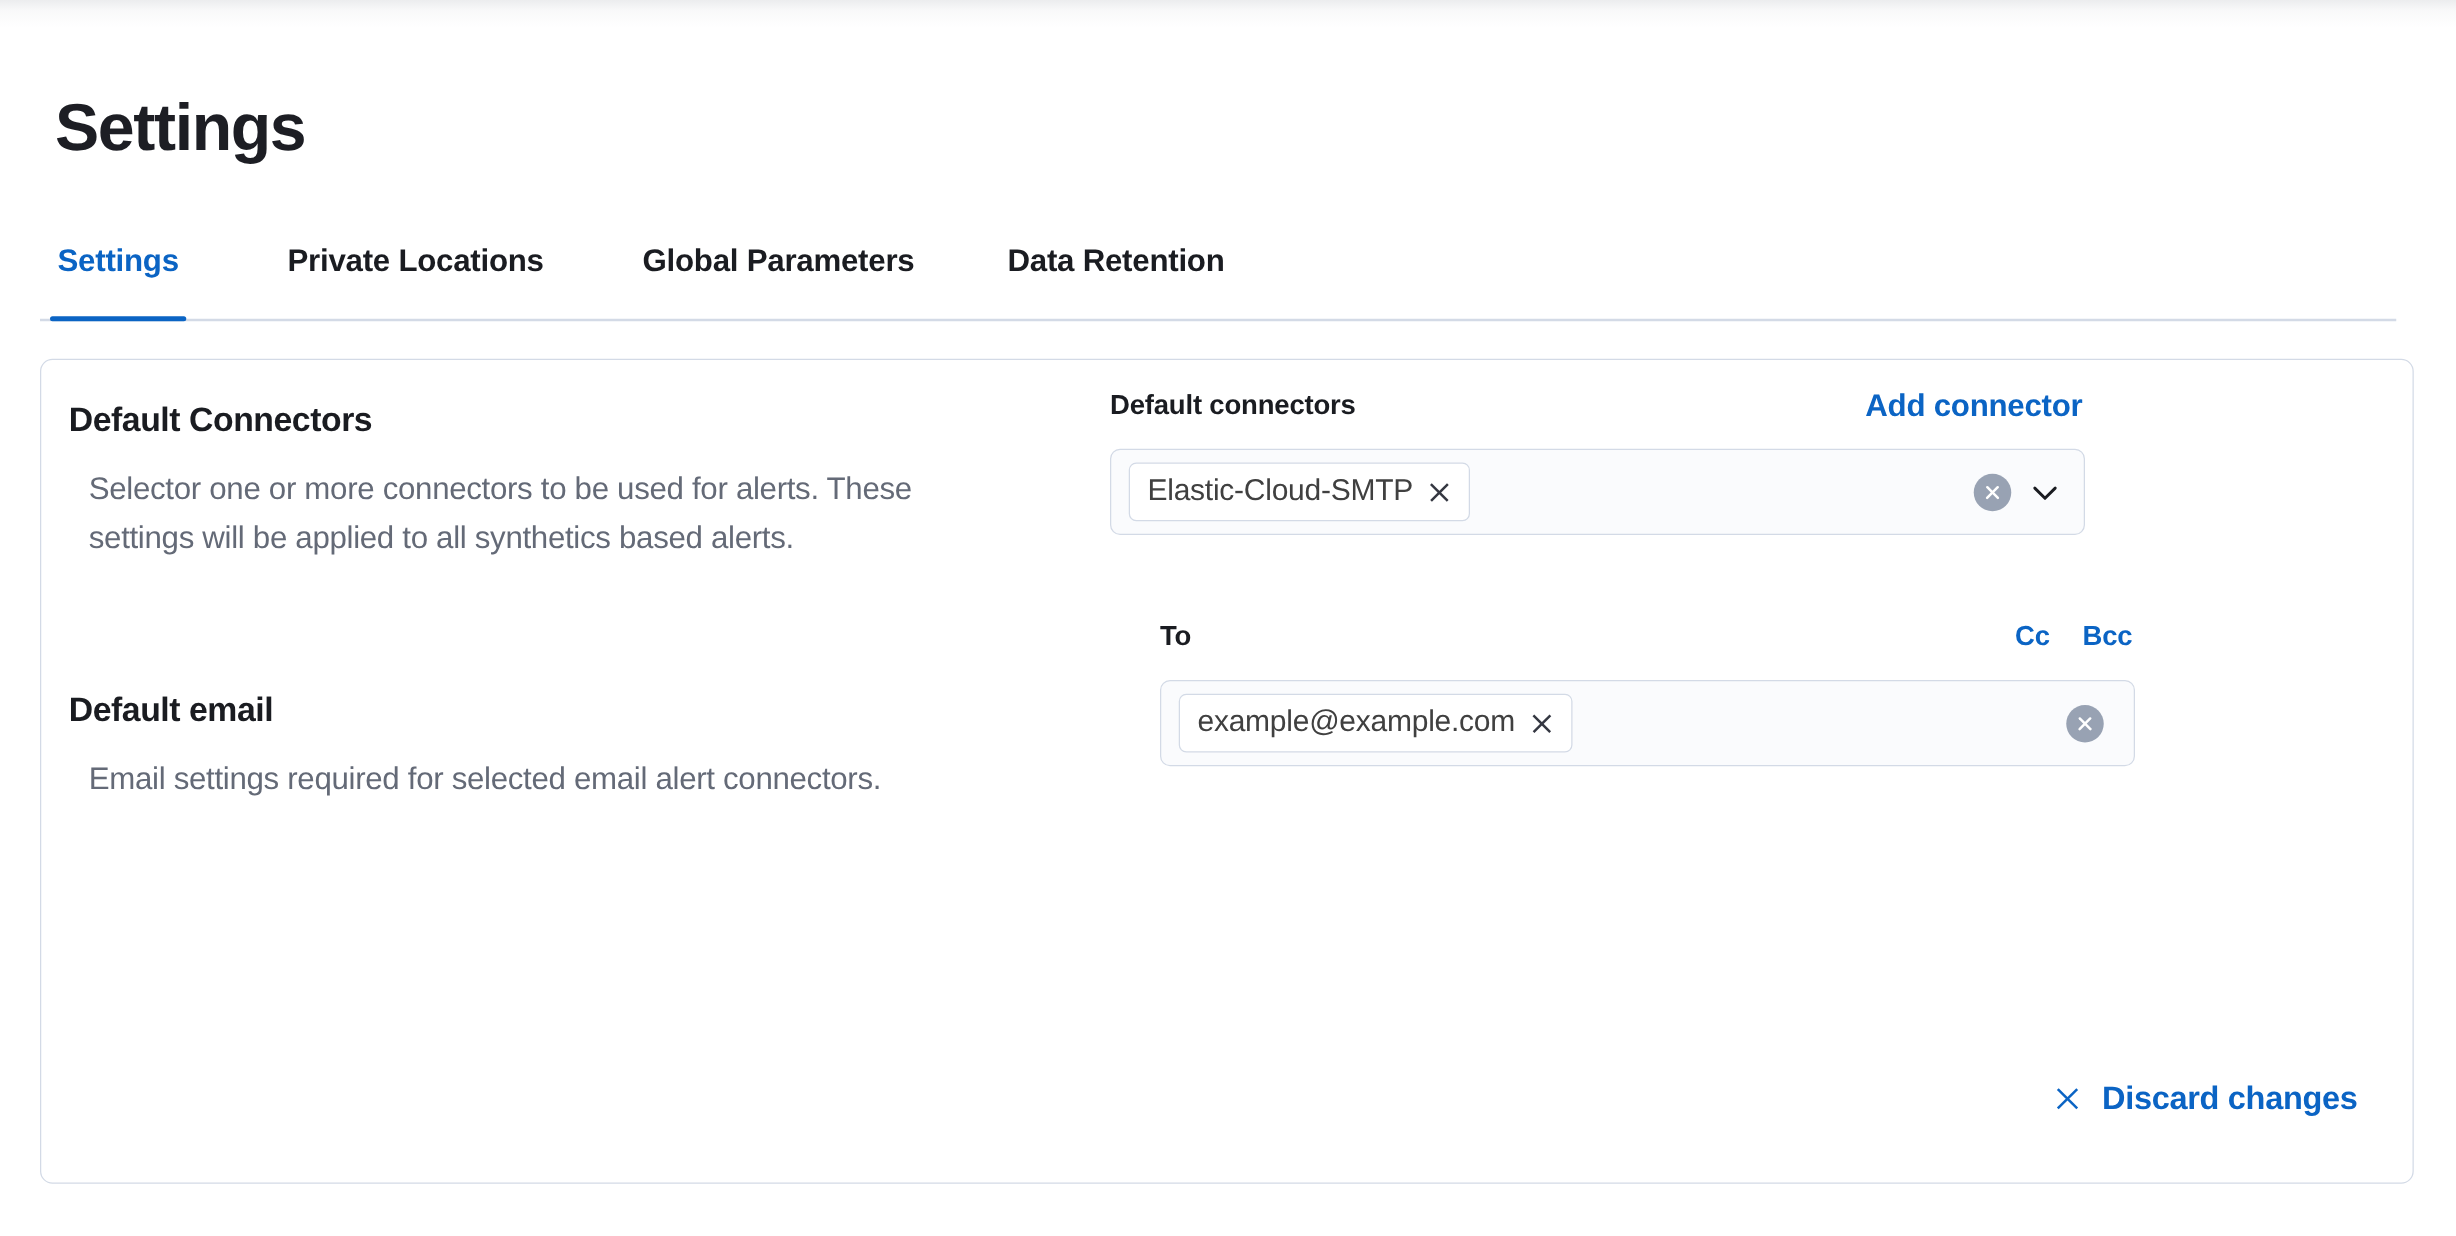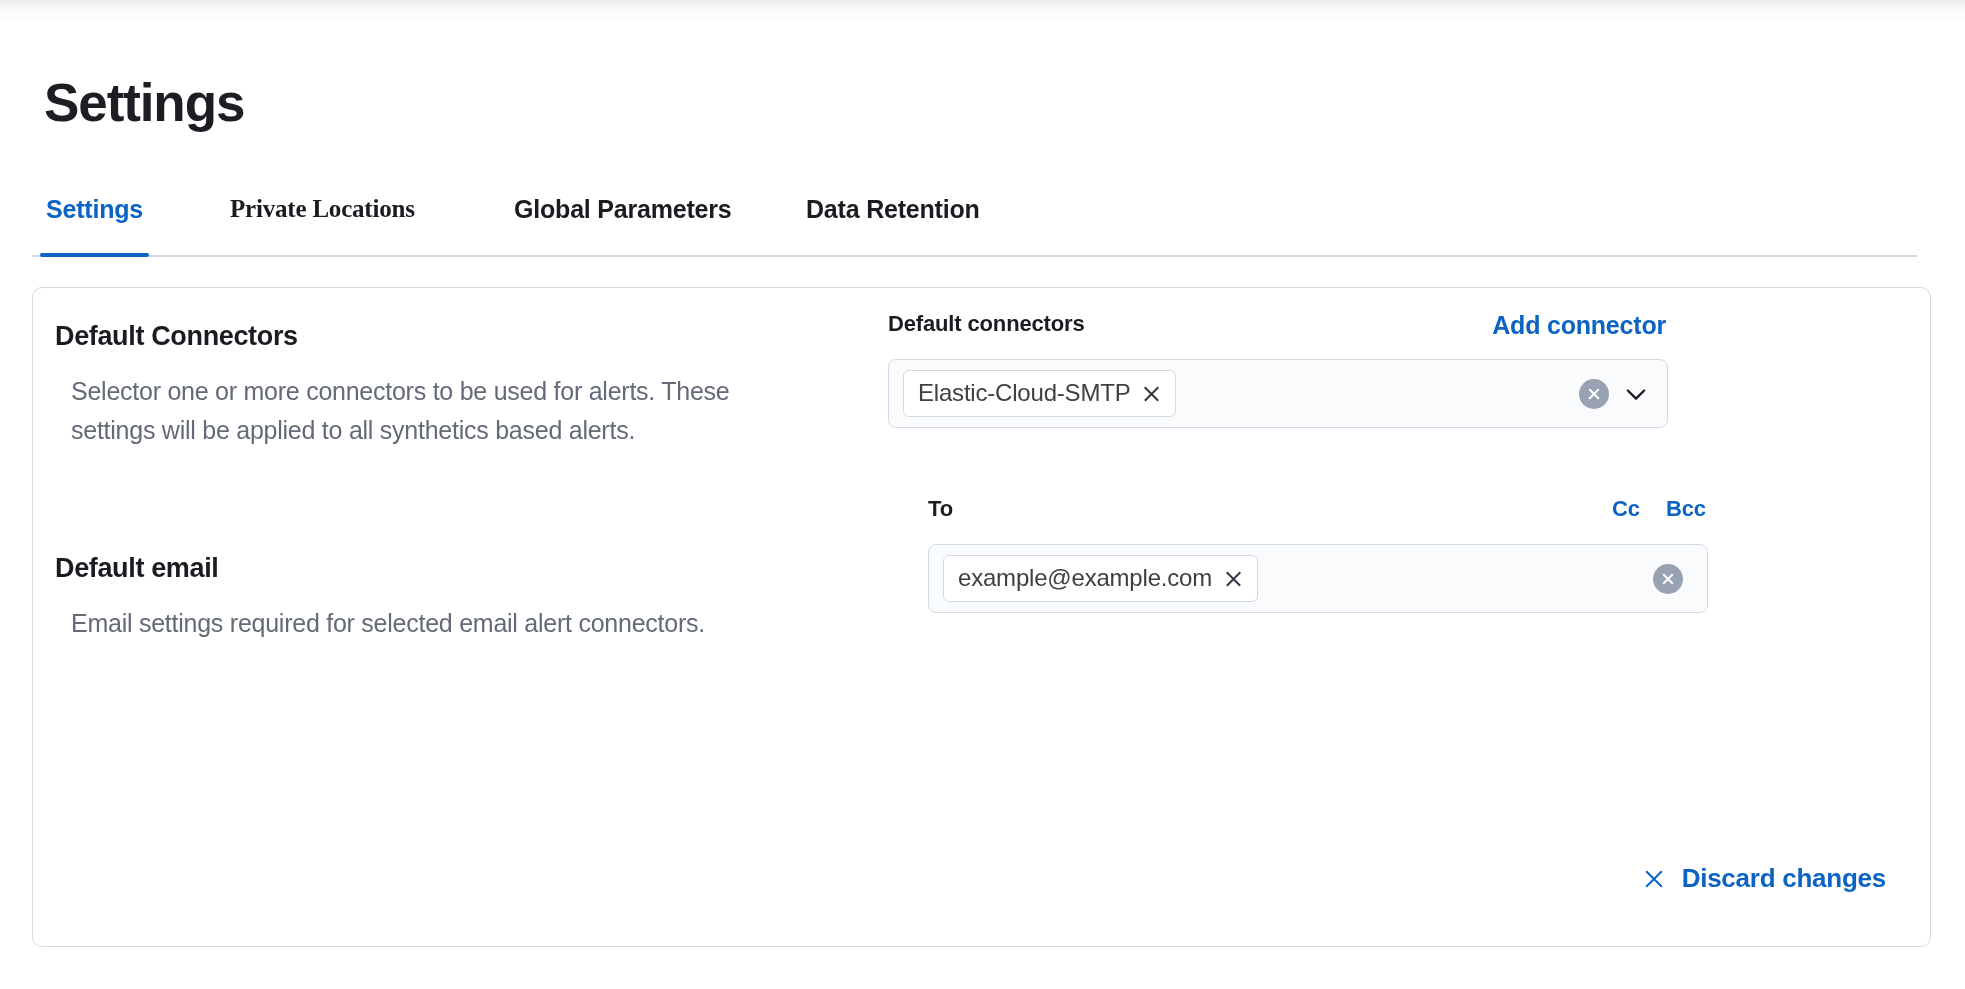--- a/index.html
+++ b/index.html
@@ -304,21 +304,21 @@
 
 <div class="page">
 
   <div class="top-shadow"></div>
 
   <h1 class="page-title">Settings</h1>
 
   <div class="tabs">
     <div class="tabs-underline"></div>
     <button class="tab active" style="left:0px;">Settings</button>
-    <button class="tab" style="left:184px;font-family:Liberation Serif, serif;">Private Locations</button>
+    <button class="tab" style="left:184px;">Private Locations</button>
     <button class="tab" style="left:468px;">Global Parameters</button>
     <button class="tab" style="left:760px;">Data Retention</button>
   </div>
 
   <div class="panel">
 
     <div class="sec-left" style="left:22px; top:33px;">
       <h2 class="sec-title">Default Connectors</h2>
       <p class="sec-desc">Selector one or more connectors to be used for alerts. These settings will be applied to all synthetics based alerts.</p>
     </div>

